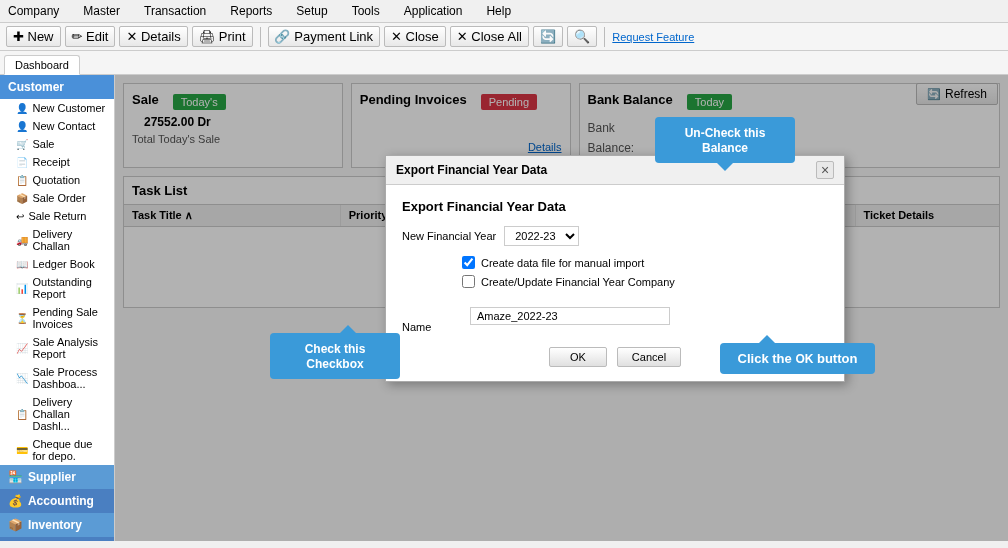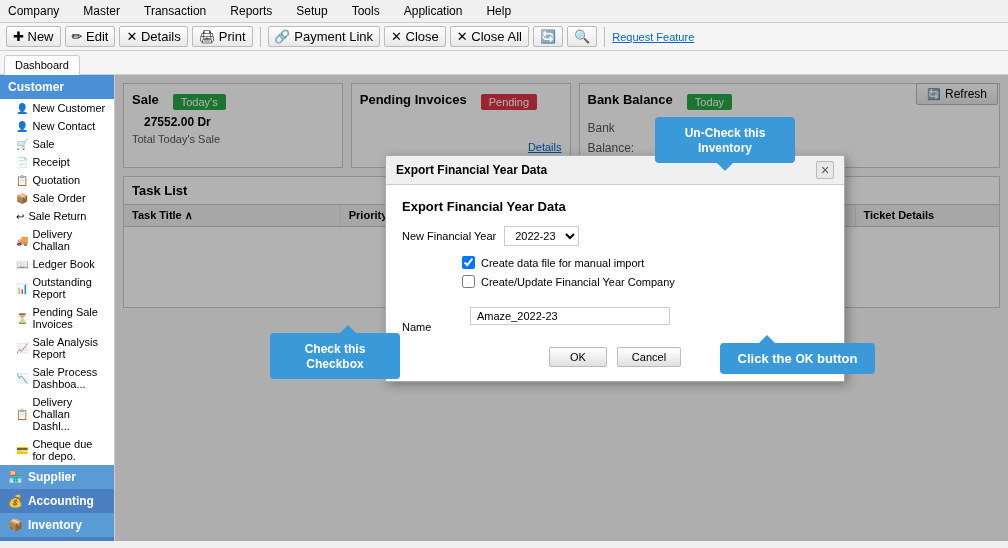--- a/index.html
+++ b/index.html
@@ -255,21 +255,21 @@
           <input type="text" class="modal-name-input" value="Amaze_2022-23" style="">
         </div>
         <div class="modal-buttons">
           <button class="btn-ok">OK</button>
           <button class="btn-cancel">Cancel</button>
         </div>
       </div>
     </div>
 
     <div class="tooltip-bubble tooltip-uncheck">
-      <span>Un-Check this Inventory</span>
+      <span>Un-Check this Balance</span>
     </div>
 
     <div class="tooltip-bubble tooltip-ok" style="top:268px; left:605px; width:155px;">
       Click the <strong>OK</strong> button
     </div>
 
     <div class="tooltip-bubble tooltip-check">
       <span>Check this Checkbox</span>
     </div>
 

